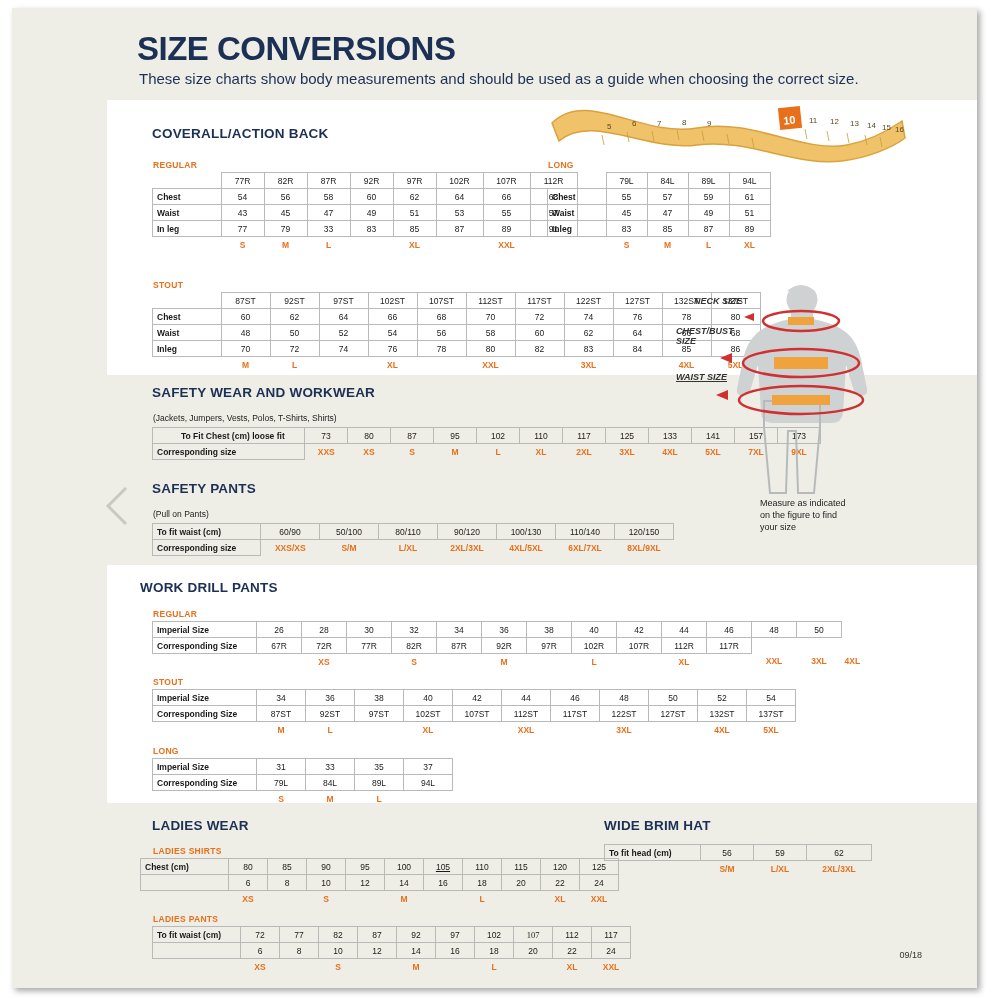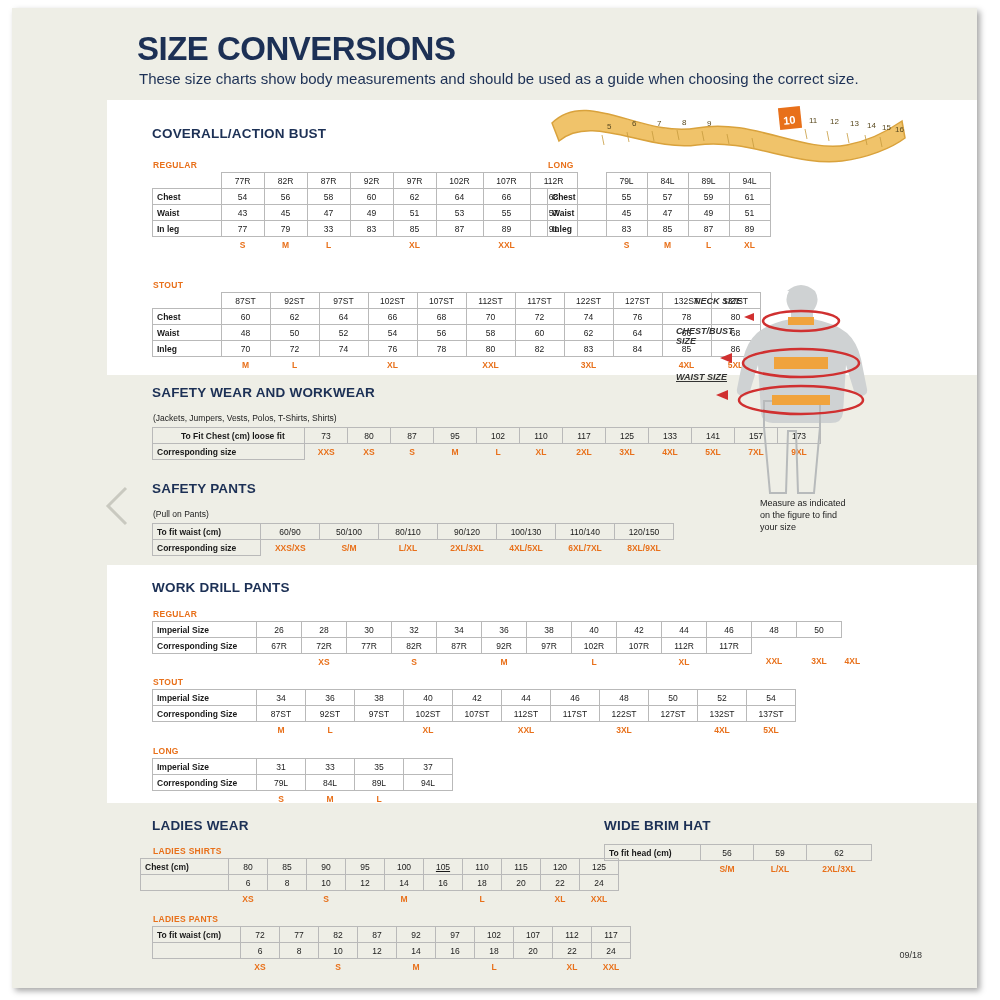--- a/index.html
+++ b/index.html
@@ -75,21 +75,21 @@
             <path d="M180,41 L182,51"></path>
           <path d="M205,45 L207,55"></path>
             <path d="M258,36 L260,46"></path>
             <path d="M280,38 L282,48"></path>
           <path d="M300,40 L302,50"></path>
             <path d="M318,42 L320,52"></path>
             <path d="M333,44 L335,54"></path>
         </g>
       </svg>
 
-      <div class="sec-title" style="left:140px;top:118px;">COVERALL/ACTION BUST</div>
+      <div class="sec-title" style="left:140px;top:118px;">COVERALL/ACTION BACK</div>
       <div class="sub-label" style="left:141px;top:152px;">REGULAR</div>
       <table class="g" style="left:140px;top:164px;">
         <tbody>
             <tr>
           <td style="width:62px;border:none;"></td>
           <td style="width:36px;">77R</td>
           <td style="width:36px;">82R</td>
           <td style="width:36px;">87R</td>
           <td style="width:36px;">92R</td>
           <td style="width:36px;">97R</td>
@@ -339,21 +339,21 @@
         <ellipse cx="109" cy="127" rx="62" ry="14" fill="none" stroke="#d03030" stroke-width="2.5"></ellipse>
         <path d="M62,48 l-10,-4 l10,-4 z" fill="#d03030"></path>
         <path d="M40,90 l-12,-5 l12,-5 z" fill="#d03030"></path>
         <path d="M36,127 l-12,-5 l12,-5 z" fill="#d03030"></path>
       </svg>
       <div class="figlabel" style="left:682px;top:288px;">NECK SIZE</div>
       <div class="figlabel" style="left:664px;top:318px;width:62px;">CHEST/BUST SIZE</div>
       <div class="figlabel" style="left:664px;top:364px;text-decoration:underline;">WAIST SIZE</div>
       <div class="figcap">Measure as indicated on the figure to find your size</div>
 
-      <div class="sec-title" style="left:140px;top:572px;">WORK DRILL PANTS</div>
+      <div class="sec-title" style="left:128px;top:572px;">WORK DRILL PANTS</div>
       <div class="sub-label" style="left:141px;top:601px;">REGULAR</div>
       <table class="g" style="left:140px;top:613px;">
         <tbody>
             <tr>
           <td class="lbl" style="width:96px;">Imperial Size</td>
           <td style="width:38px;">26</td>
           <td style="width:38px;">28</td>
           <td style="width:38px;">30</td>
           <td style="width:38px;">32</td>
           <td style="width:38px;">34</td>
@@ -528,21 +528,21 @@
         <tbody>
             <tr>
           <td class="lbl" style="width:80px;">To fit waist (cm)</td>
           <td style="width:32px;">72</td>
           <td style="width:32px;">77</td>
           <td style="width:32px;">82</td>
           <td style="width:32px;">87</td>
           <td style="width:32px;">92</td>
           <td style="width:32px;">97</td>
           <td style="width:32px;">102</td>
-          <td style="width:32px;">107</td>
+          <td style="width:32px;font-family:Liberation Serif, serif;">107</td>
           <td style="width:32px;">112</td>
           <td style="width:32px;">117</td>
         </tr>
         <tr>
           <td class="lbl"></td>
           <td>6</td>
           <td>8</td>
           <td>10</td>
           <td>12</td>
           <td>14</td>

